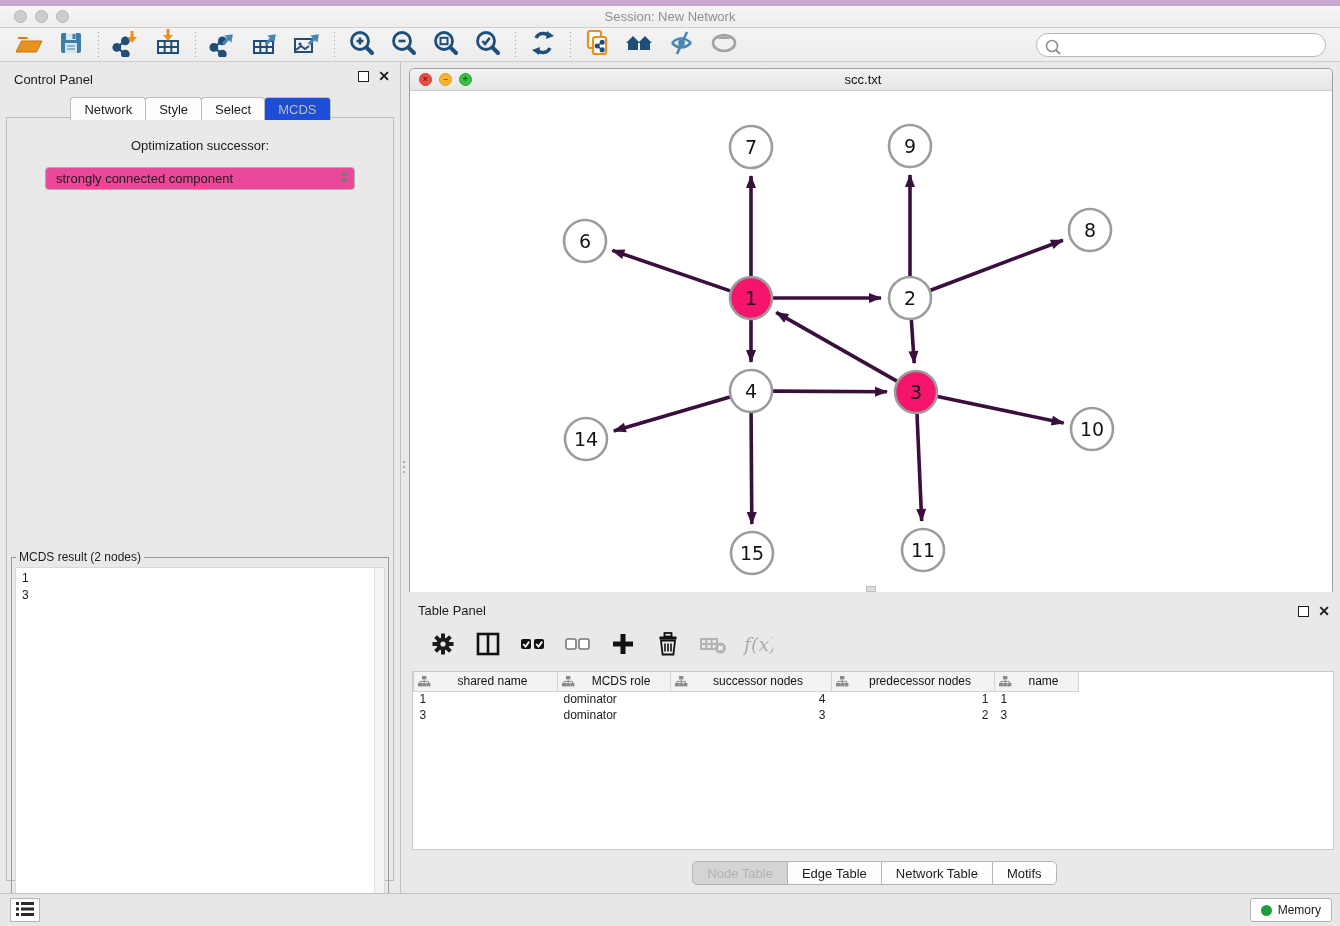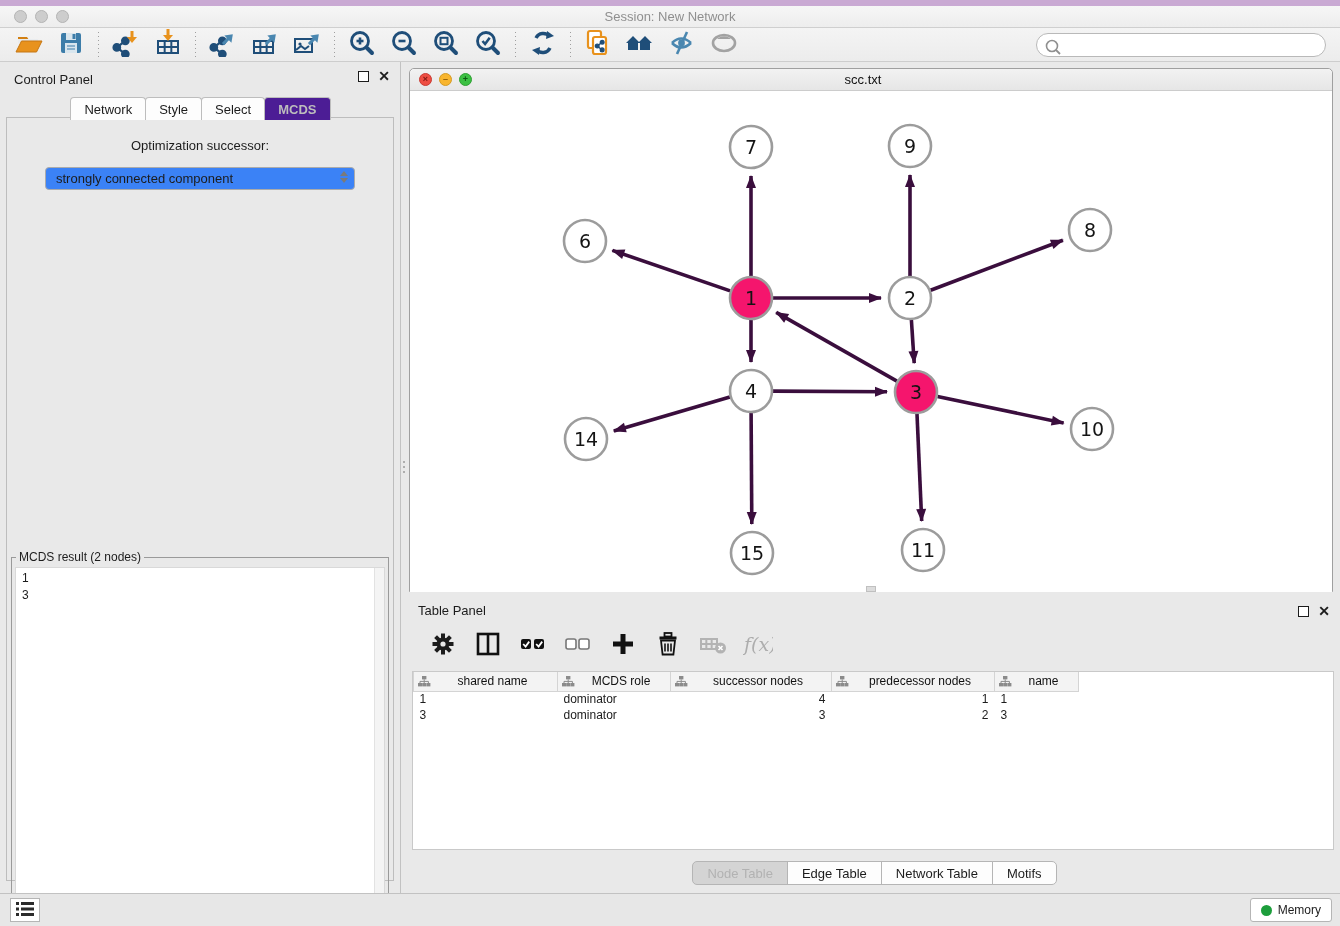--- a/index.html
+++ b/index.html
@@ -35,26 +35,26 @@
   #control-panel { position:absolute; left:0; top:62px; width:401px; height:831px;
     background:#e9e9e9; border-right:1px solid #c2c2c2; }
   #cp-header { position:relative; height:34px; }
   #cp-title { position:absolute; left:14px; top:10px; font-size:13px; }
   .panel-icons { position:absolute; right:10px; top:9px; display:flex; gap:9px; align-items:center; }
   .float-ic { width:11px; height:11px; border:1.5px solid #1c1c1c; background:#fff; }
   .close-ic { font-weight:bold; font-size:14px; line-height:11px; color:#1c1c1c; }
   #cp-tabs { position:absolute; left:0; top:35px; width:100%; display:flex; justify-content:center; }
   .cp-tab { border:1px solid #bdbdbd; border-bottom:none; background:#fdfdfd; padding:4px 13px 3px;
     font-size:13px; border-radius:4px 4px 0 0; margin-right:-1px; position:relative; z-index:2; }
-  .cp-tab.sel { background:#4c1d95; color:#bdbdbd;font-weight:bold; }
+  .cp-tab.sel { background:#1d4ed8; color:#bdbdbd; }
   #cp-body { position:absolute; left:6px; top:55px; width:388px; height:764px;
     border:1px solid #bdbdbd; background:#e9e9e9; }
   #opt-label { text-align:center; margin-top:20px; font-size:13px; }
   #criterion-select { position:relative; margin:14px auto 0; width:310px; height:23px;
-    background:#3b82f6; border:1px solid #ababab; border-radius:4px; display:flex; align-items:center;
+    background:#ec4899; border:1px solid #ababab; border-radius:4px; display:flex; align-items:center;
     padding:0 22px 0 10px; font-size:13px; cursor:pointer; }
   #criterion-stepper { position:absolute; right:6px; top:3px; display:flex; flex-direction:column; gap:2px; }
   .stp { width:0; height:0; border-left:4px solid transparent; border-right:4px solid transparent; }
   .stp.up { border-bottom:5px solid #7a7a7a; }
   .stp.dn { border-top:5px solid #7a7a7a; }
   #cp-buttons { display:flex; justify-content:center; gap:14px; margin-top:13px; }
   .pbtn { background:#fff; border:1px solid #ababab; border-radius:4px; height:23px;
     padding:0 16px; font-size:13px; font-family:"Liberation Sans",sans-serif; cursor:pointer; }
   #mcds-result { position:absolute; left:4px; top:432px; width:378px; height:378px;
     border:1px solid #9a9a9a; margin:0; }

